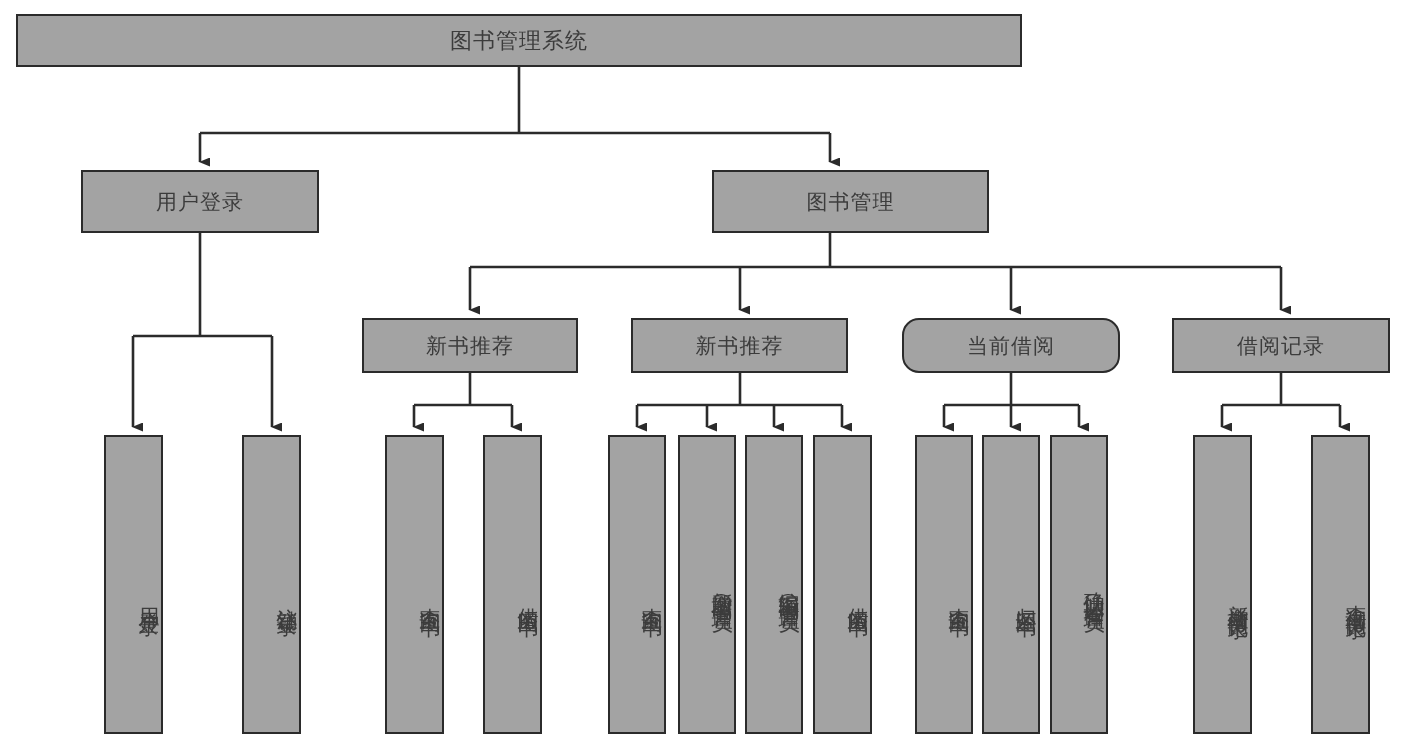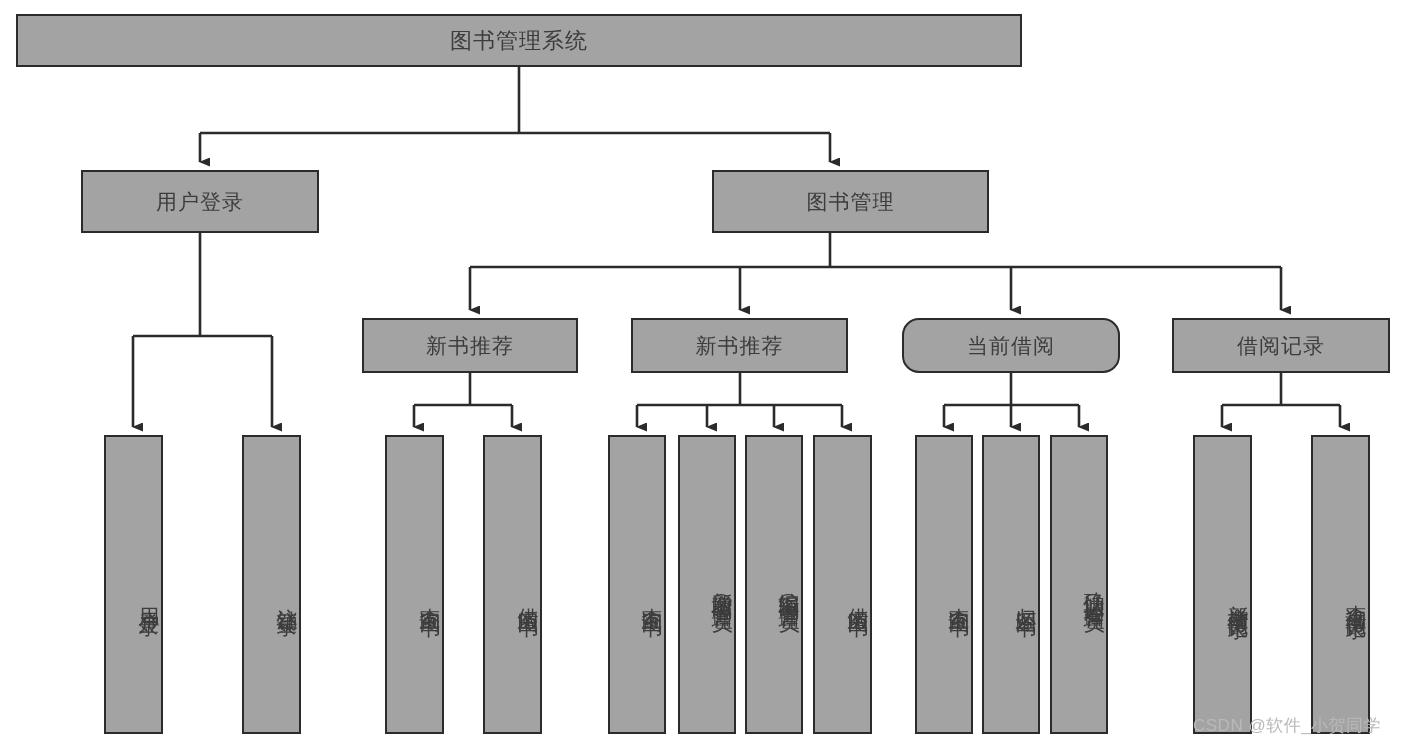--- a/index.html
+++ b/index.html
@@ -180,15 +180,14 @@
   <div class="node vert" style="left:1050px; top:435px; width:58px; height:299px; padding-top:8px;">
     <span class="vlabel">确认归还（管理员）</span>
   </div>
   <div class="node vert" style="left:1193px; top:435px; width:59px; height:299px;">
     <span class="vlabel">新增借阅记录</span>
   </div>
   <div class="node vert" style="left:1311px; top:435px; width:59px; height:299px;">
     <span class="vlabel">查询借阅记录</span>
   </div>
 
-  <div class="watermark">CSDN @软件_小贺同学</div>
 
 </div>
 
 </body></html>

